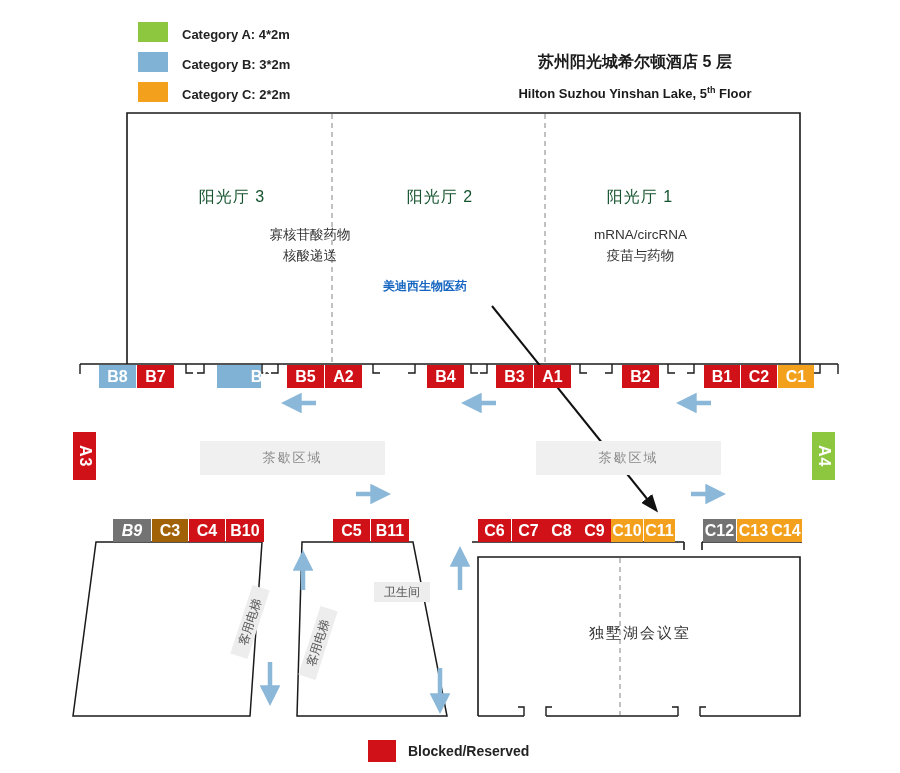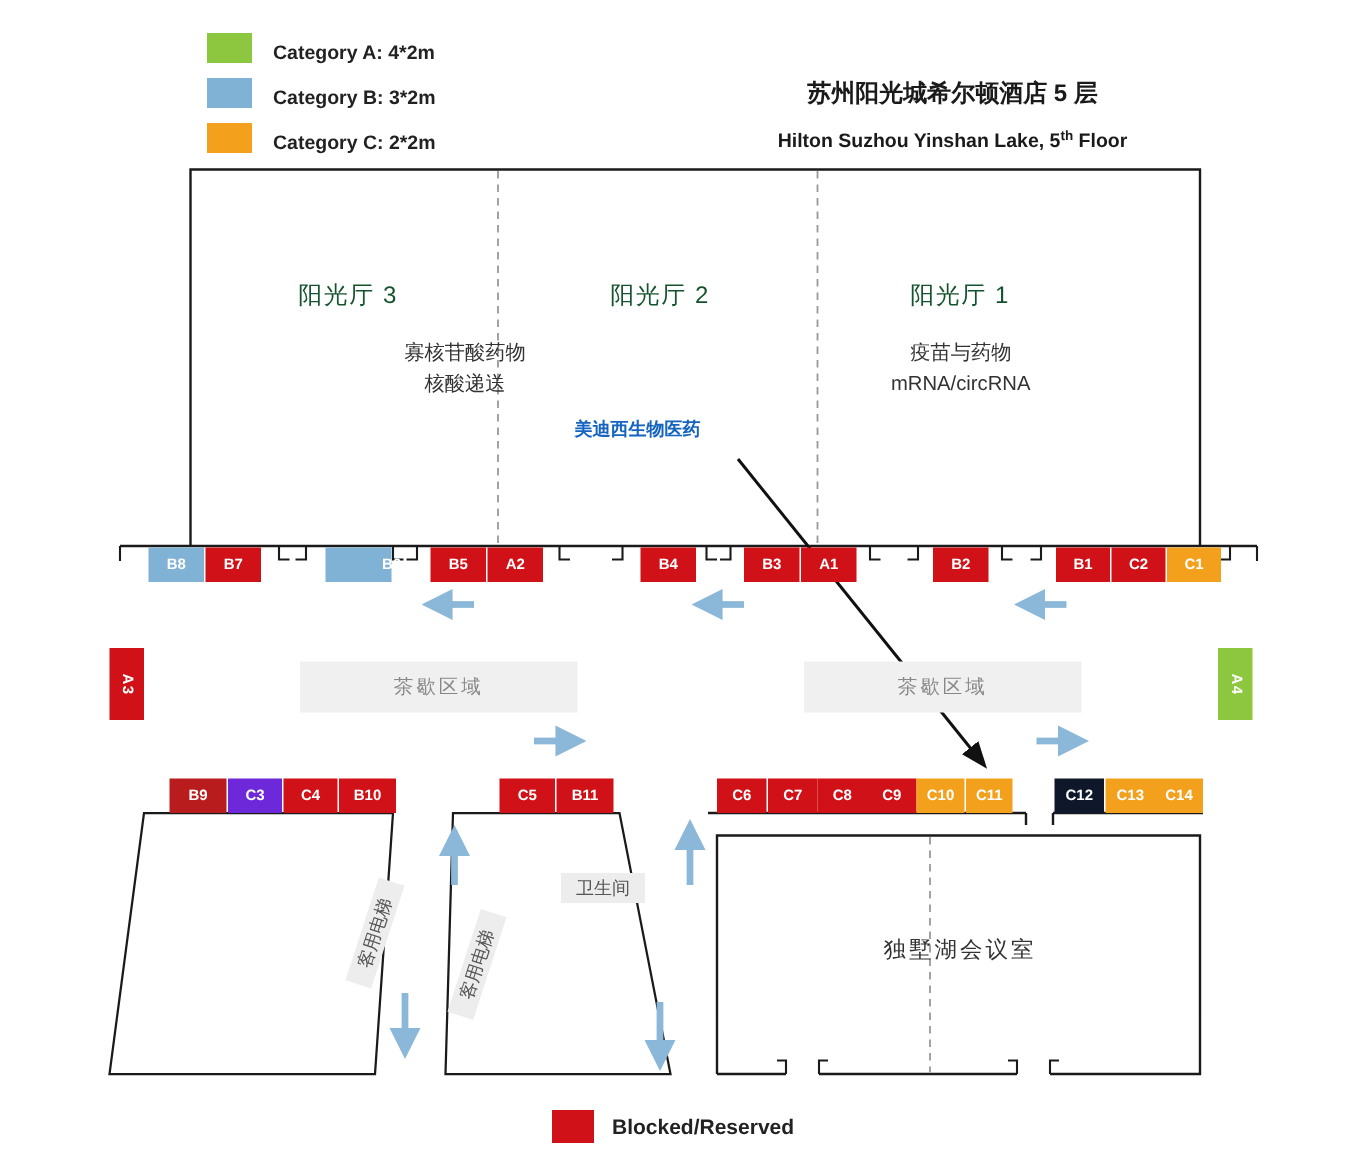--- a/index.html
+++ b/index.html
@@ -26,21 +26,21 @@
         display:flex;align-items:center;justify-content:center;color:#fff;font-size:12.5px;font-weight:bold;
         letter-spacing:.3px;box-shadow:inset 0 0 6px rgba(255,255,255,.35)}
   .logo-cap{position:absolute;left:383px;top:278px;width:120px;font-size:12px;font-weight:bold;color:#1464c0}
 
   .tea{position:absolute;top:441px;width:185px;height:34px;background:#f0f0f0;display:flex;align-items:center;justify-content:center;font-size:13px;color:#888;letter-spacing:2px}
 
   .booth-row{position:absolute;left:0;width:900px;height:23px}
   #row1{top:365px}
   #row2{top:519px}
   #side{position:absolute;inset:0}
-  .booth{position:absolute;top:0;height:23px;color:#fff;font-weight:bold;font-size:10px;
+  .booth{position:absolute;top:0;height:23px;color:#fff;font-weight:bold;font-size:16px;
          display:flex;align-items:center;justify-content:center}
   .booth.vertical{writing-mode:vertical-rl;letter-spacing:1px}
 
   .rot-label{position:absolute;width:72px;height:18px;background:#ededed;color:#555;font-size:12px;
              display:flex;align-items:center;justify-content:center;transform:rotate(-72deg);white-space:nowrap}
   .flat-label{position:absolute;left:374px;top:582px;width:56px;height:20px;background:#ededed;color:#555;font-size:12px;
               display:flex;align-items:center;justify-content:center}
   .room-label{position:absolute;left:550px;top:624px;width:180px;text-align:center;font-size:15px;color:#333;letter-spacing:2px}
 
   .legend-bottom{position:absolute;left:368px;top:740px;display:flex;align-items:center;gap:12px}
@@ -115,22 +115,22 @@
 
   <div class="hall-name" style="left:162px">阳光厅 3</div>
   <div class="hall-name" style="left:370px">阳光厅 2</div>
   <div class="hall-name" style="left:570px">阳光厅 1</div>
 
   <div class="note" style="left:240px;width:140px">
     <div>寡核苷酸药物</div>
     <div>核酸递送</div>
   </div>
   <div class="note" style="left:563px;width:155px">
+    <div>mRNA/circRNA</div>
     <div>疫苗与药物</div>
-    <div>mRNA/circRNA</div>
   </div>
 
   <div class="logo-cap">美迪西生物医药</div>
 
   <div class="tea" style="left:200px">茶歇区域</div>
   <div class="tea" style="left:536px">茶歇区域</div>
 
   <div id="row1" class="booth-row">
       <div class="booth" style="left: 99px; width: 37px; background: rgb(127, 178, 213);">B8</div>
       <div class="booth" style="left: 137px; width: 37px; background: rgb(208, 17, 23);">B7</div>
@@ -139,33 +139,33 @@
       <div class="booth" style="left: 325px; width: 37px; background: rgb(208, 17, 23);">A2</div>
       <div class="booth" style="left: 427px; width: 37px; background: rgb(208, 17, 23);">B4</div>
       <div class="booth" style="left: 496px; width: 37px; background: rgb(208, 17, 23);">B3</div>
       <div class="booth" style="left: 534px; width: 37px; background: rgb(208, 17, 23);">A1</div>
       <div class="booth" style="left: 622px; width: 37px; background: rgb(208, 17, 23);">B2</div>
       <div class="booth" style="left: 704px; width: 36px; background: rgb(208, 17, 23);">B1</div>
       <div class="booth" style="left: 741px; width: 36px; background: rgb(208, 17, 23);">C2</div>
       <div class="booth" style="left: 778px; width: 36px; background: rgb(243, 161, 28);">C1</div>
     </div>
   <div id="row2" class="booth-row">
-      <div class="booth" style="left: 113px; width: 38px; background: #b91c1c;">B9</div>
-      <div class="booth" style="left: 152px; width: 36px; background: #6d28d9;">C3</div>
+      <div class="booth" style="left: 113px; width: 38px; background: #737373; font-style: italic;">B9</div>
+      <div class="booth" style="left: 152px; width: 36px; background: #a16207;">C3</div>
       <div class="booth" style="left: 189px; width: 36px; background: rgb(208, 17, 23);">C4</div>
       <div class="booth" style="left: 226px; width: 38px; background: rgb(208, 17, 23);">B10</div>
       <div class="booth" style="left: 333px; width: 37px; background: rgb(208, 17, 23);">C5</div>
       <div class="booth" style="left: 371px; width: 38px; background: rgb(208, 17, 23);">B11</div>
       <div class="booth" style="left: 478px; width: 33px; background: rgb(208, 17, 23);">C6</div>
       <div class="booth" style="left: 512px; width: 33px; background: rgb(208, 17, 23);">C7</div>
       <div class="booth" style="left: 545px; width: 33px; background: rgb(208, 17, 23);">C8</div>
       <div class="booth" style="left: 578px; width: 33px; background: rgb(208, 17, 23);">C9</div>
       <div class="booth" style="left: 611px; width: 32px; background: rgb(243, 161, 28);">C10</div>
       <div class="booth" style="left: 644px; width: 31px; background: rgb(243, 161, 28);">C11</div>
-      <div class="booth" style="left: 703px; width: 33px; background: #0f172a;">C12</div>
+      <div class="booth" style="left: 703px; width: 33px; background: #737373;">C12</div>
       <div class="booth" style="left: 737px; width: 33px; background: rgb(243, 161, 28);">C13</div>
       <div class="booth" style="left: 770px; width: 32px; background: rgb(243, 161, 28);">C14</div>
     </div>
   <div id="side">
       <div class="booth vertical" style="left: 73px; top: 432px; width: 23px; height: 48px; background: rgb(208, 17, 23);">A3</div>
       <div class="booth vertical" style="left: 812px; top: 432px; width: 23px; height: 48px; background: rgb(141, 198, 63);">A4</div>
     </div>
 
   <div class="rot-label" style="left:214px;top:613px">客用电梯</div>
   <div class="rot-label" style="left:282px;top:634px">客用电梯</div>

